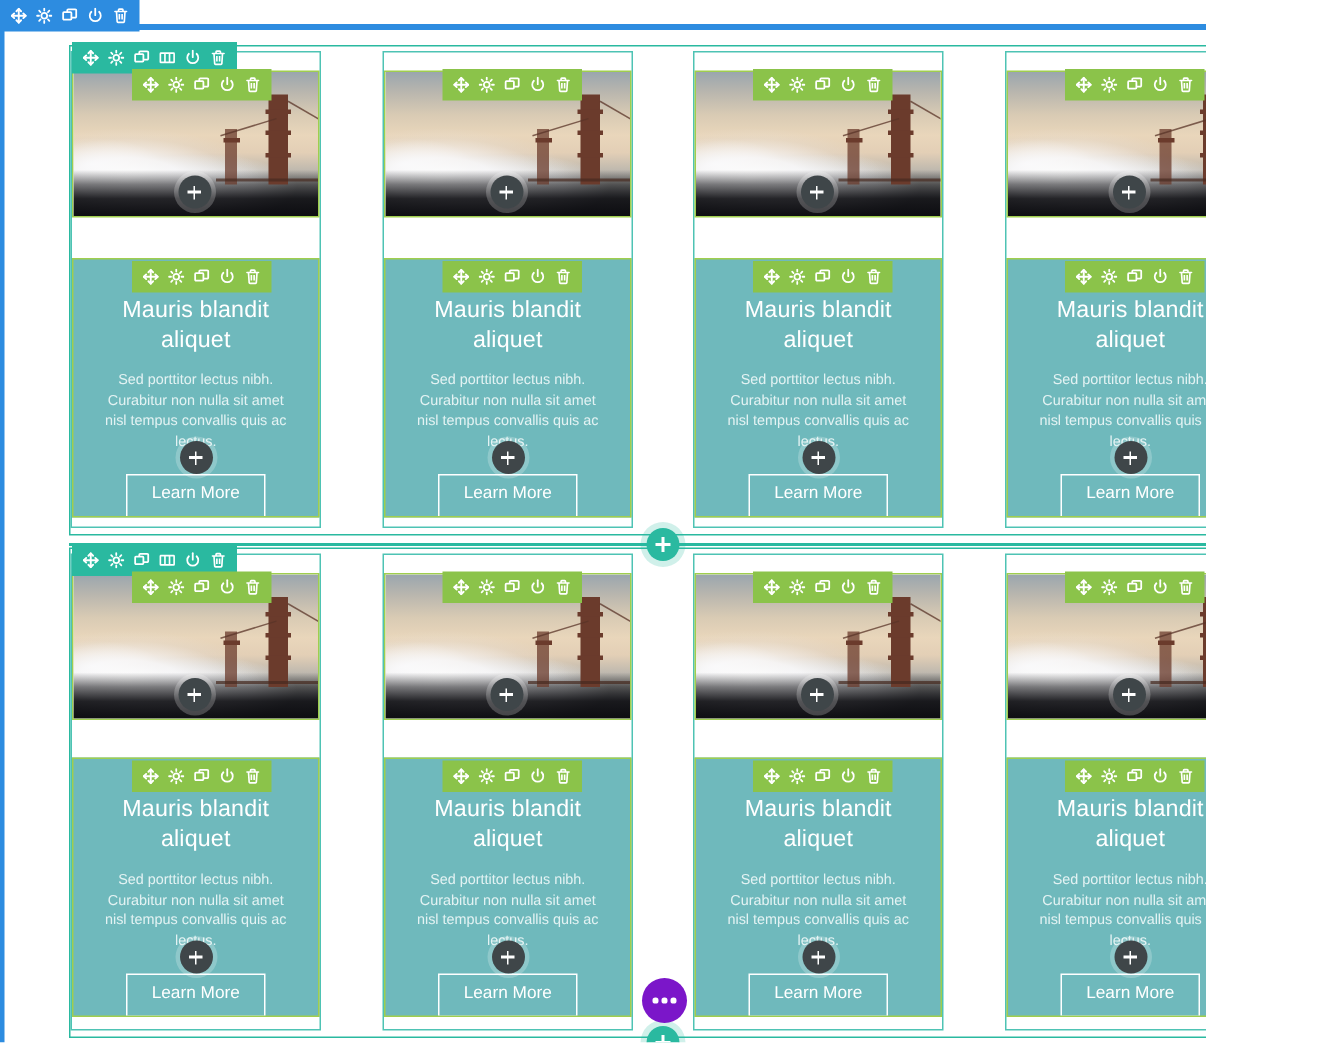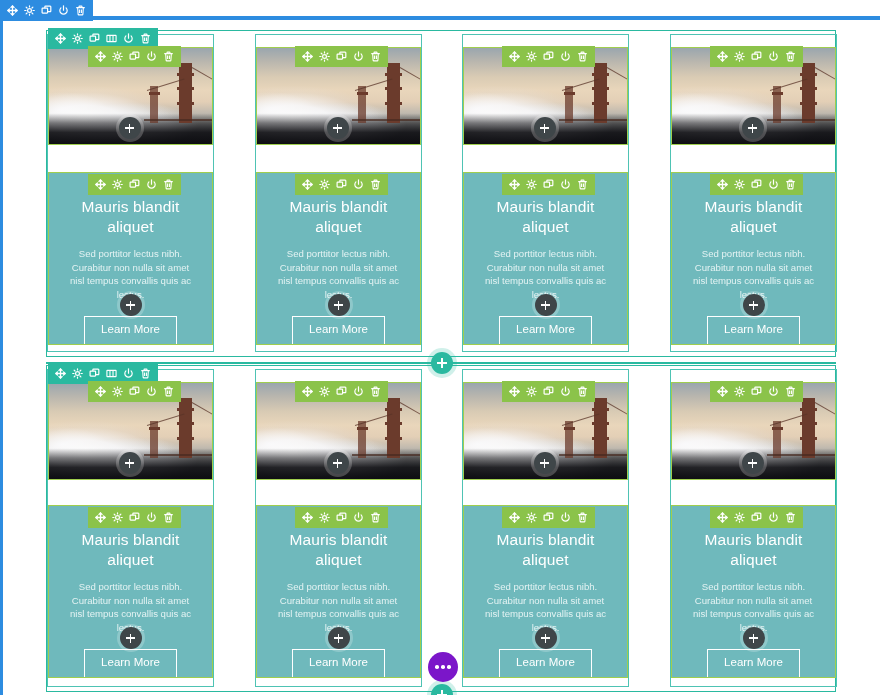--- a/index.html
+++ b/index.html
@@ -7,21 +7,21 @@
   html, body {
     width: 880px;
     height: 695px;
     overflow: hidden;
     background: #ffffff;
     font-family: "Liberation Sans", sans-serif;
   }
 
   #stage {
     position: relative;
-    width: 880px;
+    width: 804px;
     height: 695px;
     background: #ffffff;
     overflow: hidden;
   }
 
   
   .section-outline {
     position: absolute;
     left: 0;
     top: 18px;

